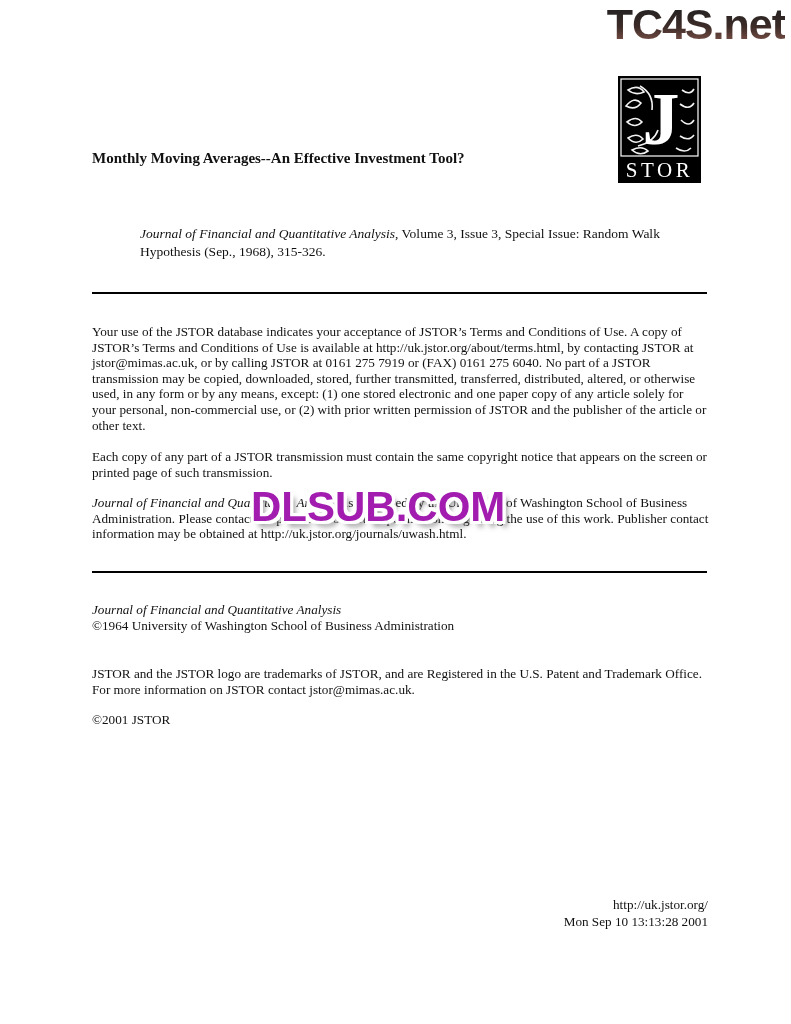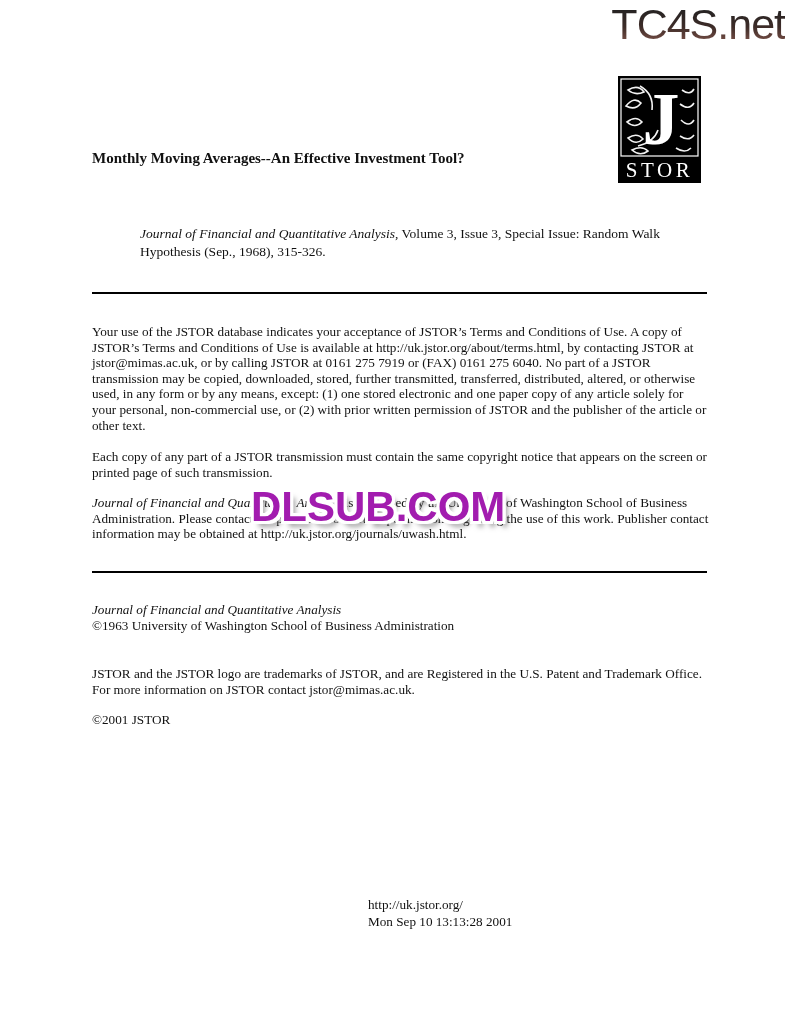--- a/index.html
+++ b/index.html
@@ -14,21 +14,21 @@
     color: #111111;
     overflow: hidden;
   }
 
   
   .wm-top {
     position: absolute;
     top: 0px;
     right: 6px;
     font-family: "Liberation Sans", sans-serif;
-    font-weight: 400;
+    font-weight: 700;
     font-size: 43px;
     letter-spacing: -1px;
     color: #4a332e;
     background: linear-gradient(180deg, #222222 15%, #3d2c28 55%, #8a5a50 95%);
     -webkit-background-clip: text;
     background-clip: text;
     -webkit-text-fill-color: transparent;
   }
   .wm-center {
     position: absolute;
@@ -90,22 +90,23 @@
   .rule-top { top: 292px; }
   .rule-bottom { top: 571px; }
   .para { left: 92px; width: 618px; font-size: 13.2px; line-height: 15.6px; }
   .para1 { top: 324px; }
   .para2 { top: 449px; }
   .para3 { top: 495px; }
   .imprint { top: 602px; left: 92px; width: 618px; font-size: 13.2px; line-height: 16px; }
   .trademark { top: 666px; left: 92px; width: 625px; font-size: 13.2px; line-height: 15.6px; }
   .copy2001 { top: 712px; left: 92px; width: 400px; font-size: 13.2px; }
   .footer {
-    top: 897px; left: 368px; width: 318px;
+    top: 897px; left: 390px; width: 318px;
     font-size: 13.2px; line-height: 16.5px;
+    text-align: right;
   }
   .it { font-style: italic; }
 </style>
 </head>
 <body>
 
 <div class="page">
 
   <div class="wm-top">TC4S.net</div>
 
@@ -147,21 +148,21 @@
   <div class="abs para para3">
     <span class="it">Journal of Financial and Quantitative Analysis</span><span> is published by the University of Washington School of Business Administration.  Please contact the publisher for further permissions regarding the use of this work. Publisher contact information may be obtained at http://uk.jstor.org/journals/uwash.html.</span>
   </div>
 
   <div class="wm-center">DLSUB.COM</div>
 
   <div class="abs rule rule-bottom"></div>
 
   <div class="abs imprint">
     <div class="it">Journal of Financial and Quantitative Analysis</div>
-    <div>©1963 University of Washington School of Business Administration</div>
+    <div>©1964 University of Washington School of Business Administration</div>
   </div>
 
   <div class="abs trademark">JSTOR and the JSTOR logo are trademarks of JSTOR, and are Registered in the U.S. Patent and Trademark Office. For more information on JSTOR contact jstor@mimas.ac.uk.</div>
 
   <div class="abs copy2001">©2001 JSTOR</div>
 
   <div class="abs footer">
     <div>http://uk.jstor.org/</div>
     <div>Mon Sep 10 13:13:28 2001</div>
   </div>

